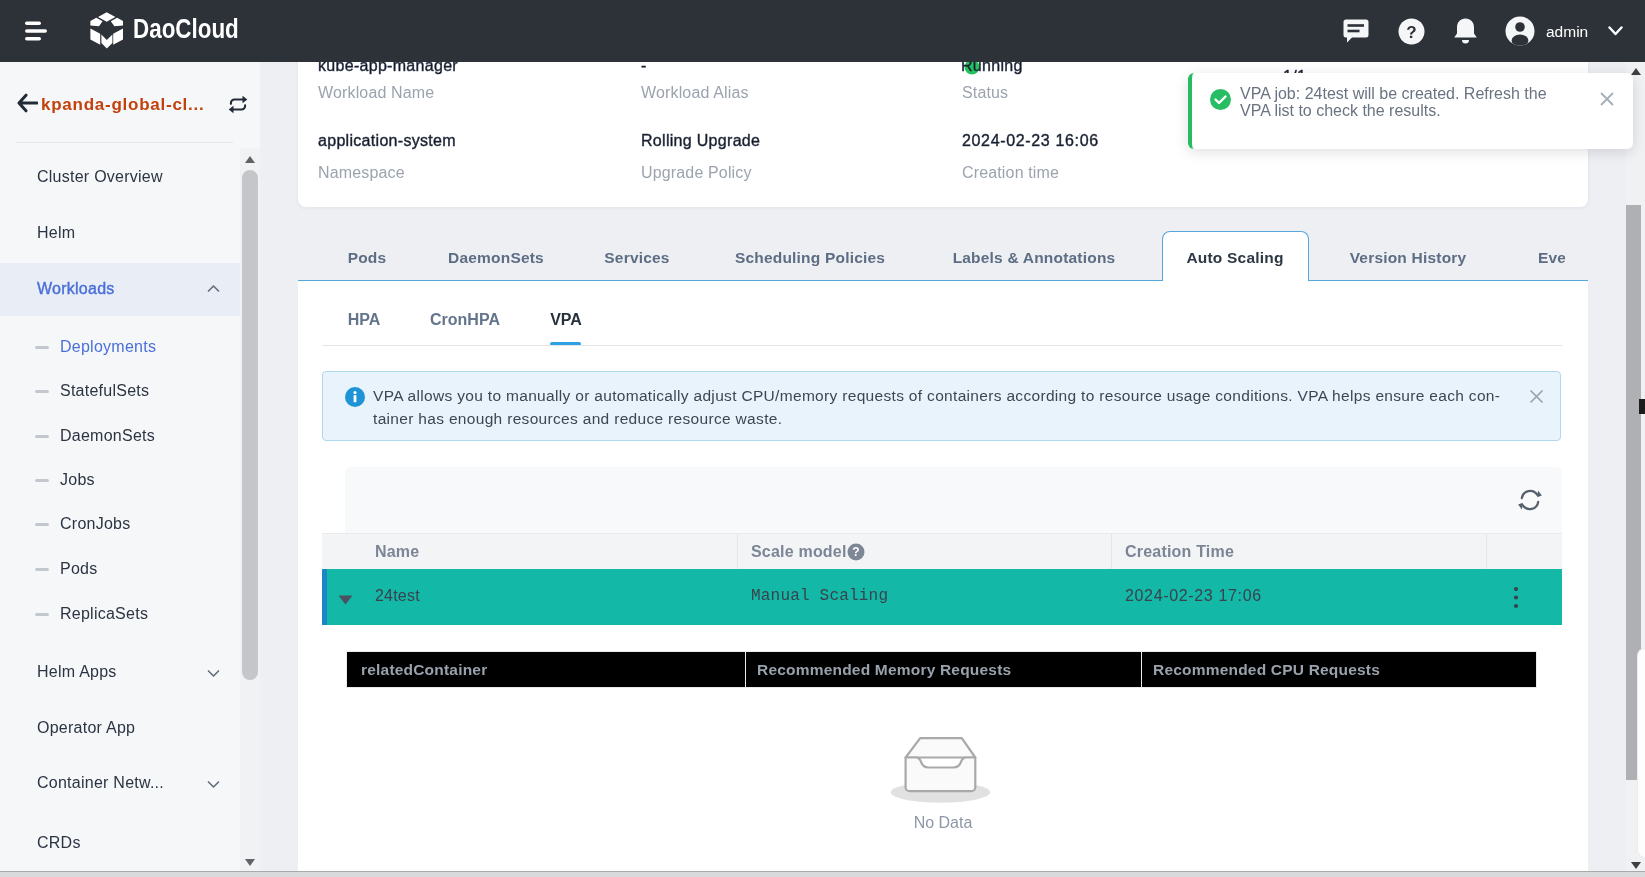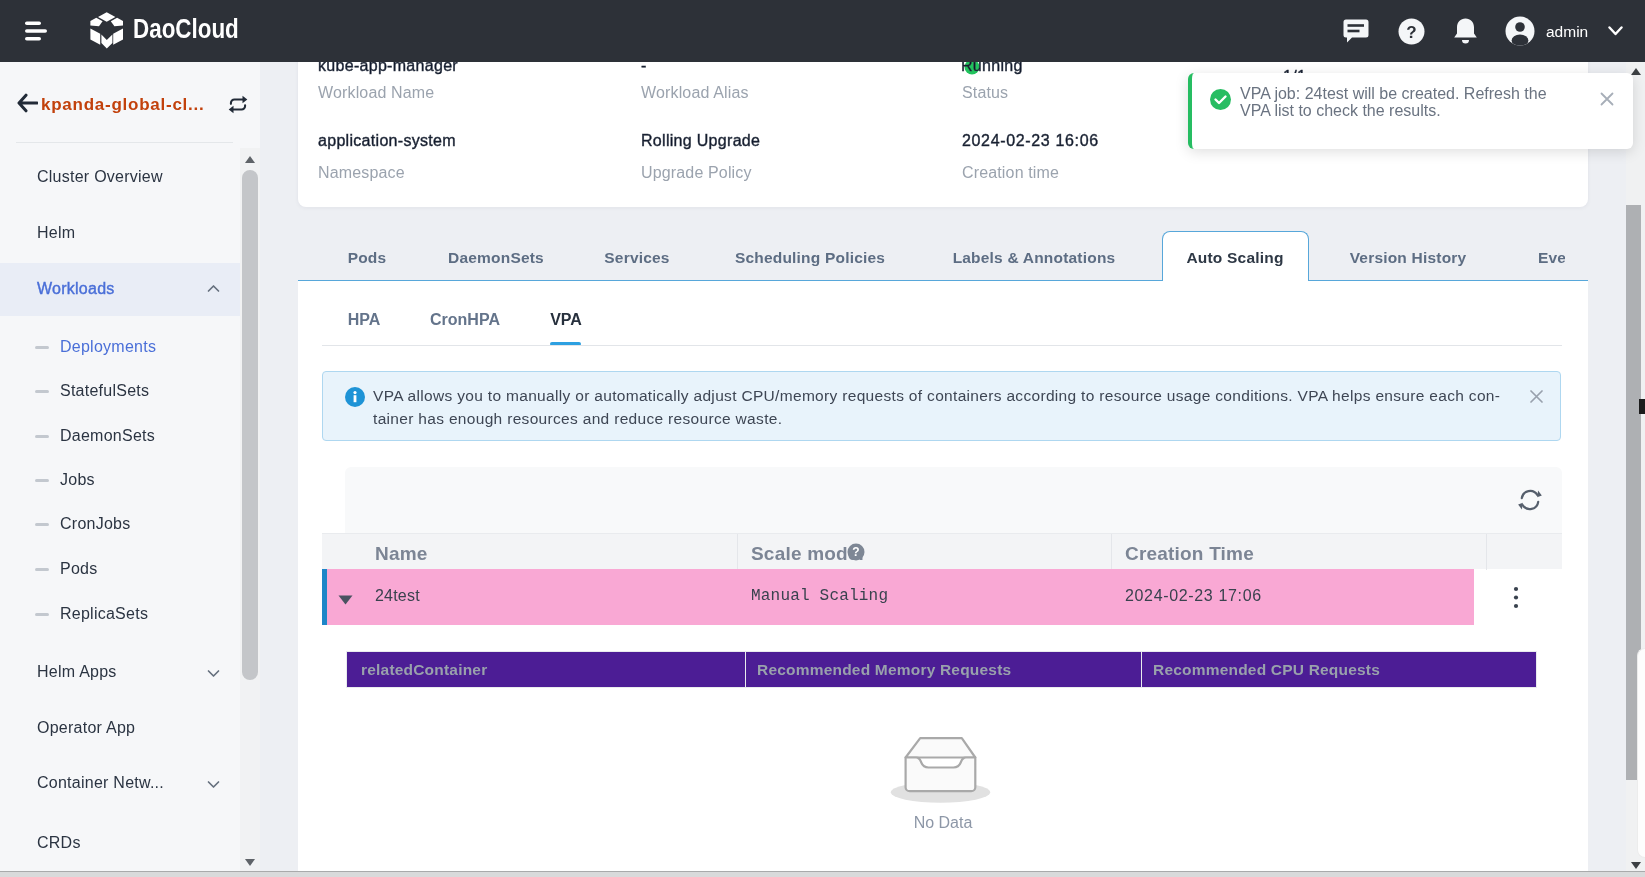--- a/index.html
+++ b/index.html
@@ -41,26 +41,26 @@
   #card { position:absolute; left:298px; top:281px; width:1290px; height:596px; background:#fff; }
   .stab { position:absolute; transform:translateX(-50%); font-size:16px; font-weight:bold; color:#64748b; white-space:nowrap; }
   #vpa-underline { position:absolute; left:252px; top:61px; width:31px; height:4px; border-radius:2px; background:#2da0e1; }
   #subdiv { position:absolute; left:24px; top:64px; width:1240px; height:1px; background:#e2e5e9; }
   
   #alert { position:absolute; left:24px; top:90px; width:1239px; height:70px; background:#e8f3fb; border:1px solid #aed7f0; border-radius:4px; }
   #alert-txt { position:absolute; left:50px; top:13px; font-size:15.5px; letter-spacing:0.32px; color:#3e4654; line-height:22.5px; }
   
   #thead { position:absolute; left:24px; top:252px; width:1240px; height:36px; background:#f3f4f6; border-top:1px solid #e9ebee; }
   .cdiv { position:absolute; top:0px; width:1px; height:36px; background:#e4e6ea; }
-  .th { position:absolute; font-size:19px; letter-spacing:0.2px; font-weight:bold; color:#7c8595; white-space:nowrap; }
-  #trow { position:absolute; left:24px; top:288px; width:1152px; height:56px; background:#f9a8d4; }
+  .th { position:absolute; font-size:16px; letter-spacing:0.2px; font-weight:bold; color:#7c8595; white-space:nowrap; }
+  #trow { position:absolute; left:24px; top:288px; width:1240px; height:56px; background:#14b8a6; }
   #trow-bar { position:absolute; left:0; top:0; width:4.5px; height:56px; background:#1d86c8; }
   .td { position:absolute; top:18px; font-size:16px; letter-spacing:0.2px; color:#39424e; white-space:nowrap; }
   
-  #sthead { position:absolute; left:48px; top:370px; width:1191px; height:37px; background:#4c1d95; border:1px solid #e9ebee; }
+  #sthead { position:absolute; left:48px; top:370px; width:1191px; height:37px; background:#000000; border:1px solid #e9ebee; }
   .sth { position:absolute; top:9px; font-size:15.5px; letter-spacing:0.2px; font-weight:bold; color:#99a1ac; white-space:nowrap; }
   .scdiv { position:absolute; top:0; width:1px; height:35px; background:#e9ebee; }
   #nodata { position:absolute; left:595px; top:533px; width:100px; text-align:center; font-size:16px; color:#8d97a7; }
   
   #rsb { position:absolute; left:1626px; top:62px; width:19px; height:815px; background:#f0f1f2; z-index:50; }
   #rsb-thumb { position:absolute; left:0px; top:143px; width:15px; height:575px; background:#aeb0b3; }
   #rsb-white { position:absolute; left:1637px; top:648px; width:8px; height:210px; background:#fdfdfd; border:1px solid #ececec; border-right:none; border-radius:8px 0 0 8px; z-index:55; }
   #rsb-dark { position:absolute; left:1639px; top:399px; width:6px; height:15px; background:#1c1c1c; z-index:56; }
   #bottombar { position:absolute; left:0; top:871px; width:1645px; height:6px; background:#d9dadb; border-top:1px solid #a9aaab; z-index:80; }
 </style>

